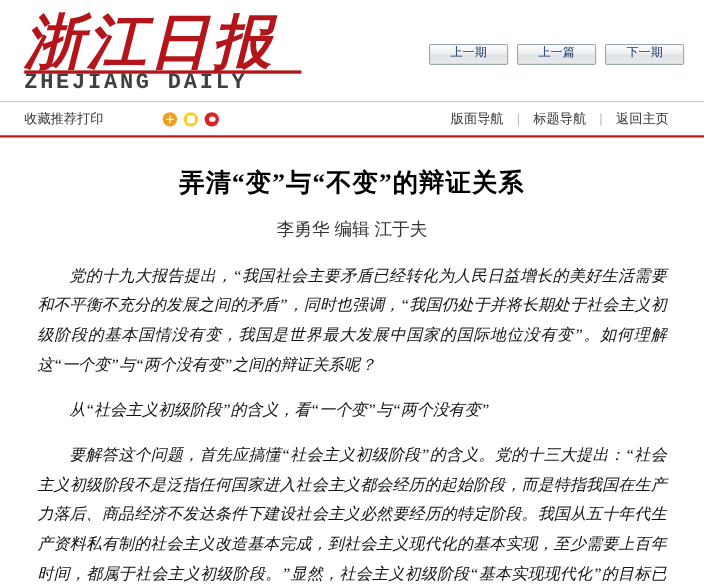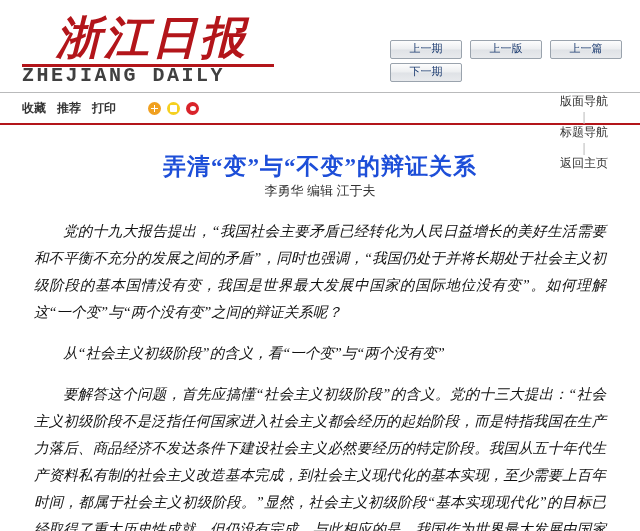--- a/index.html
+++ b/index.html
@@ -30,27 +30,26 @@
   .logo-wrap {
     position: absolute;
     left: 22px;
     top: 14px;
     width: 260px;
     height: 72px;
   }
   .logo-cn {
     font-family: "Liberation Serif", serif;
     font-weight: bold;
-    font-size: 45px;
+    font-size: 54px;
     font-style: italic;
     color: #b3151a;
     letter-spacing: 3px;
     line-height: 48px;
     white-space: nowrap;
-    text-align: center;
   }
   .logo-en {
     font-family: Liberation Mono, monospace;
     font-weight: bold;
     font-size: 20px;
     color: #404040;
     letter-spacing: 2.5px;
     margin-top: 2px;
     white-space: nowrap;
   }
@@ -95,24 +94,22 @@
     background: #ffffff;
     border-bottom: 2px solid #b3151a;
   }
   .toolbar-left {
     position: absolute;
     left: 22px;
     top: 0;
     height: 30px;
     display: flex;
     align-items: center;
-    gap: 11px;
     font-size: 12px;
     color: #333333;
-    font-weight: bold;
   }
   .toolbar-left .tl-item { cursor: pointer; }
 
   .share-icons {
     position: absolute;
     left: 148px;
     top: 0;
     height: 30px;
     display: flex;
     align-items: center;
@@ -156,43 +153,42 @@
 
   .toolbar-right {
     position: absolute;
     right: 20px;
     top: 0;
     height: 30px;
     display: flex;
     align-items: center;
     font-size: 12px;
     color: #333333;
-    flex-direction: column;
   }
   .toolbar-right .tr-item { cursor: pointer; padding: 0 12px; }
   .toolbar-right .tr-sep { color: #bbbbbb; }
 
   
   .article {
     padding: 0 34px;
   }
   .headline {
     text-align: center;
     font-family: "Liberation Serif", serif;
     font-weight: bold;
     font-size: 23px;
-    color: #1d4ed8;
+    color: #000000;
     margin-top: 26px;
     letter-spacing: 1px;
   }
   .byline {
     text-align: center;
-    font-size: 13px;
+    font-size: 16px;
     color: #333333;
-    margin-top: 0;
+    margin-top: 17px;
   }
   .body {
     margin-top: 18px;
     font-family: "Liberation Serif", serif;
     font-size: 14.5px;
     color: #111111;
     line-height: 27px;
     text-align: justify;
   }
   .body p {
@@ -208,21 +204,20 @@
 
   <div class="masthead">
     <div class="logo-wrap">
       <div class="logo-cn">浙江日报</div>
       <div class="logo-rule"></div>
       <div class="logo-en">ZHEJIANG DAILY</div>
     </div>
 
     <div class="navbtns">
       <div class="navbtn">上一期</div>
-      <div class="navbtn">上一版</div>
       <div class="navbtn">上一篇</div>
       <div class="navbtn">下一期</div>
     </div>
   </div>
 
   <div class="toolbar">
     <div class="toolbar-left">
       <span class="tl-item">收藏</span>
       <span class="tl-item">推荐</span>
       <span class="tl-item">打印</span>

